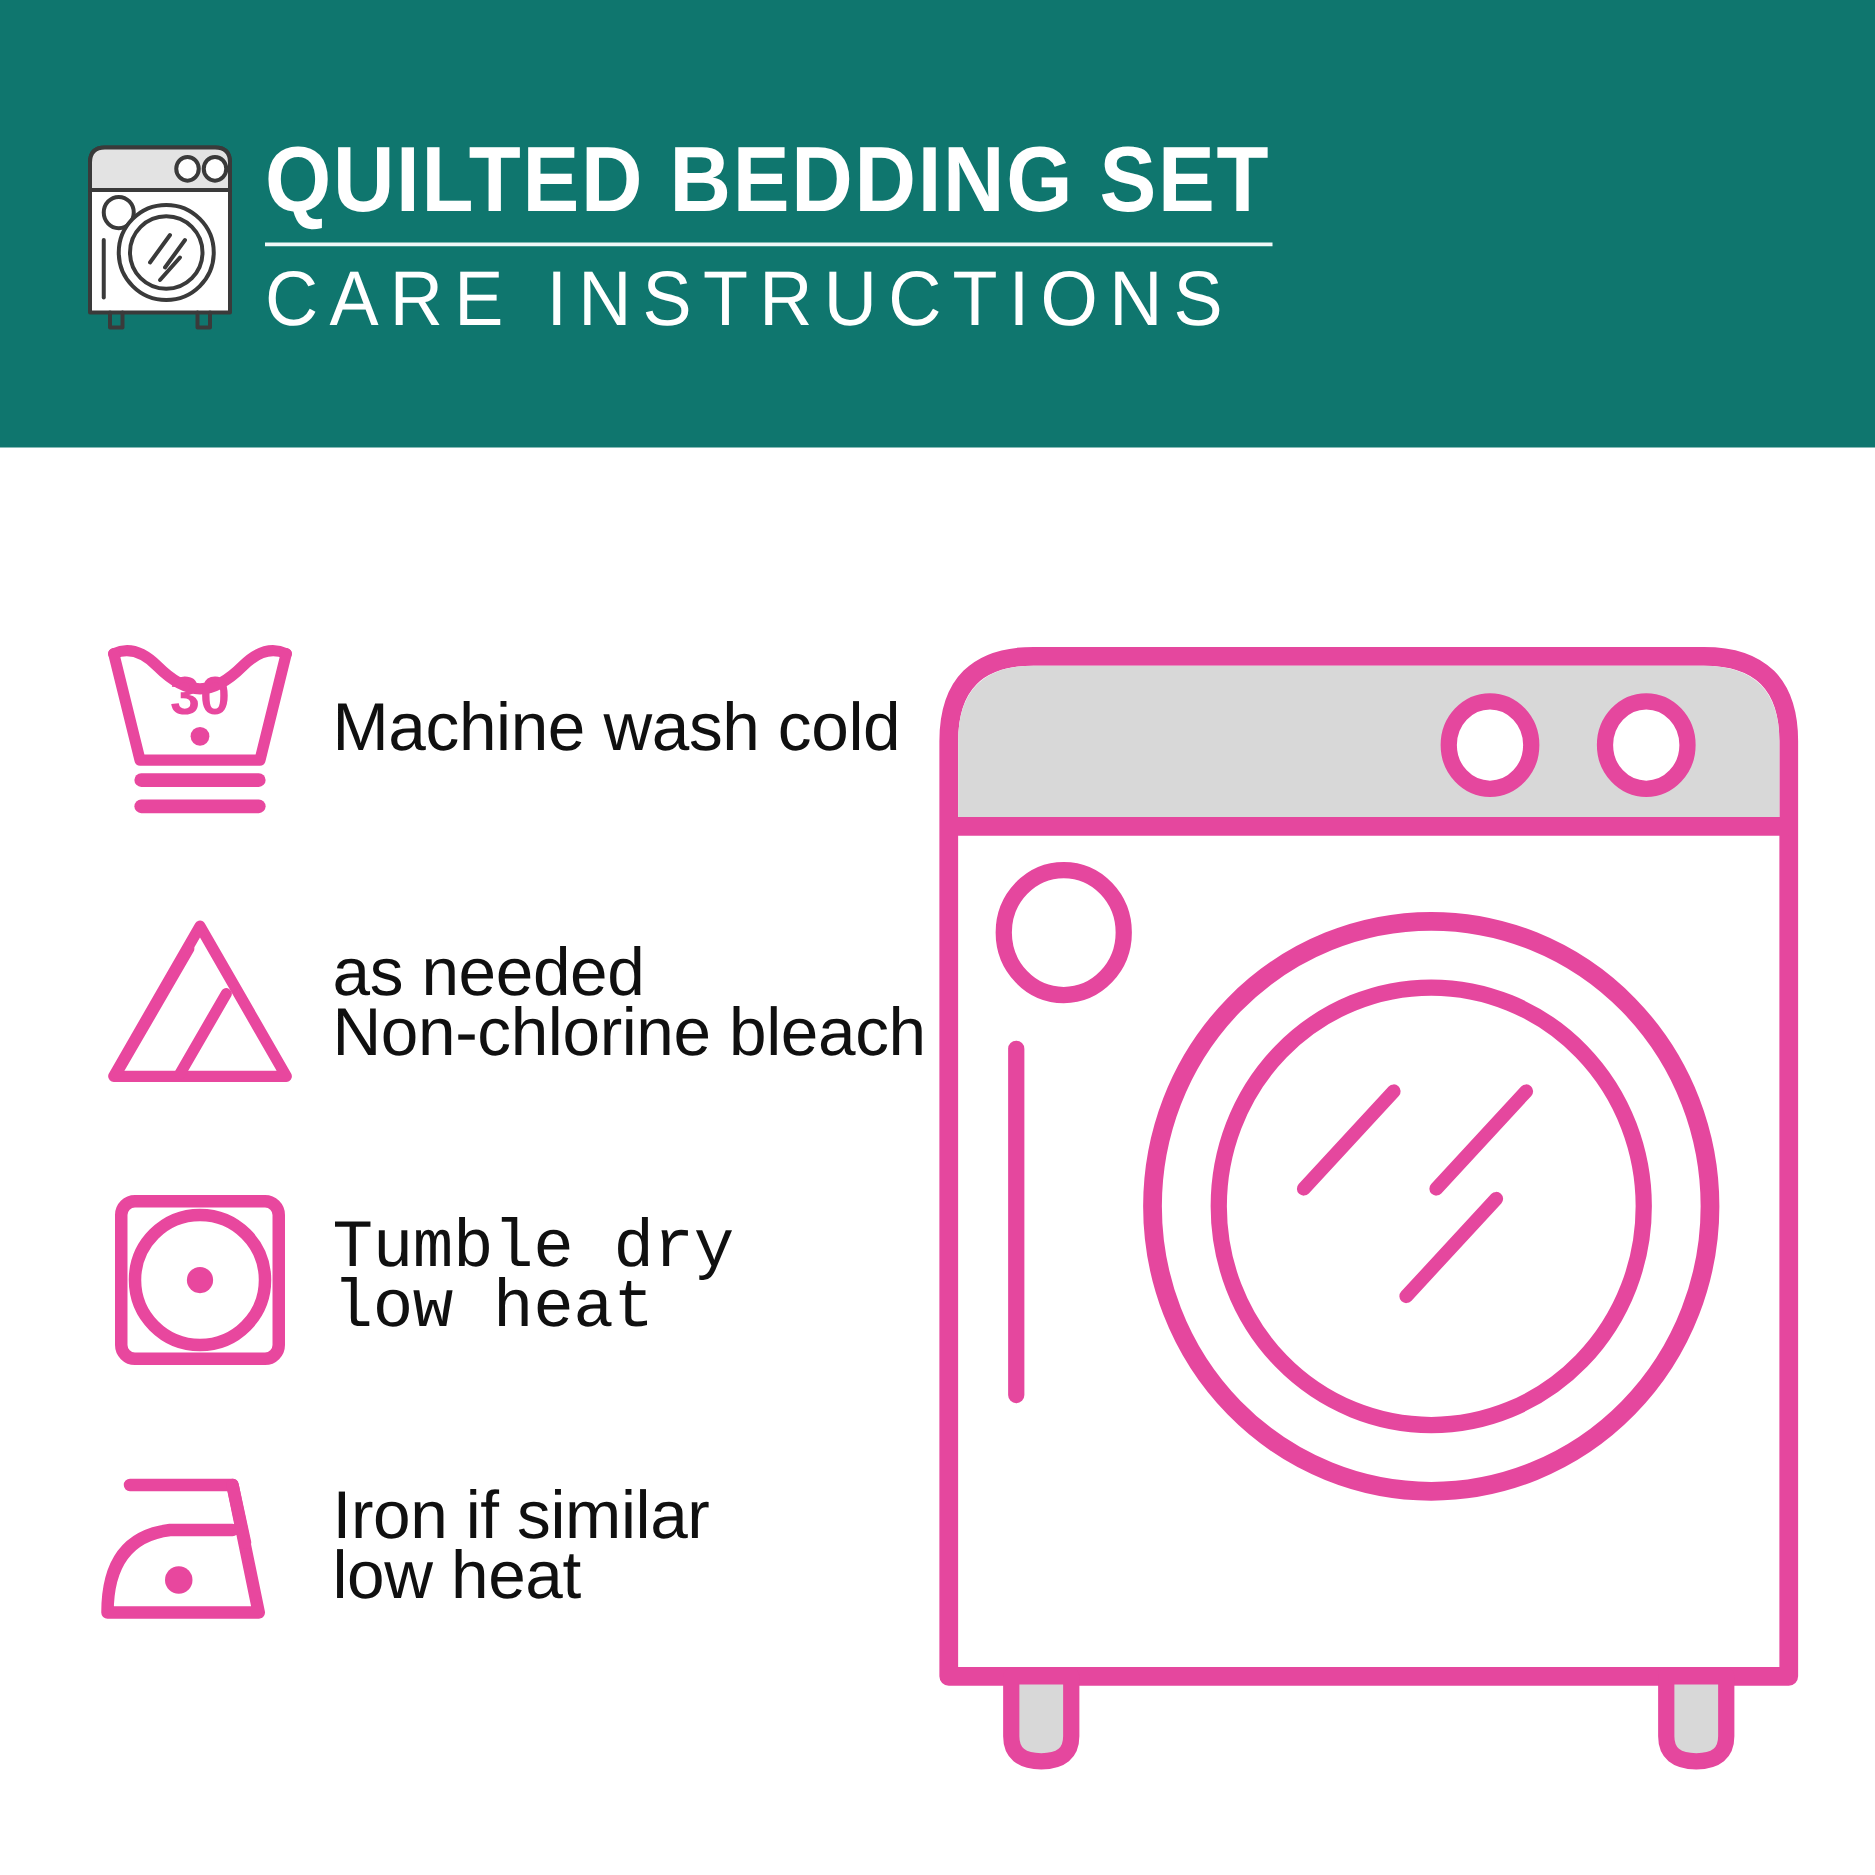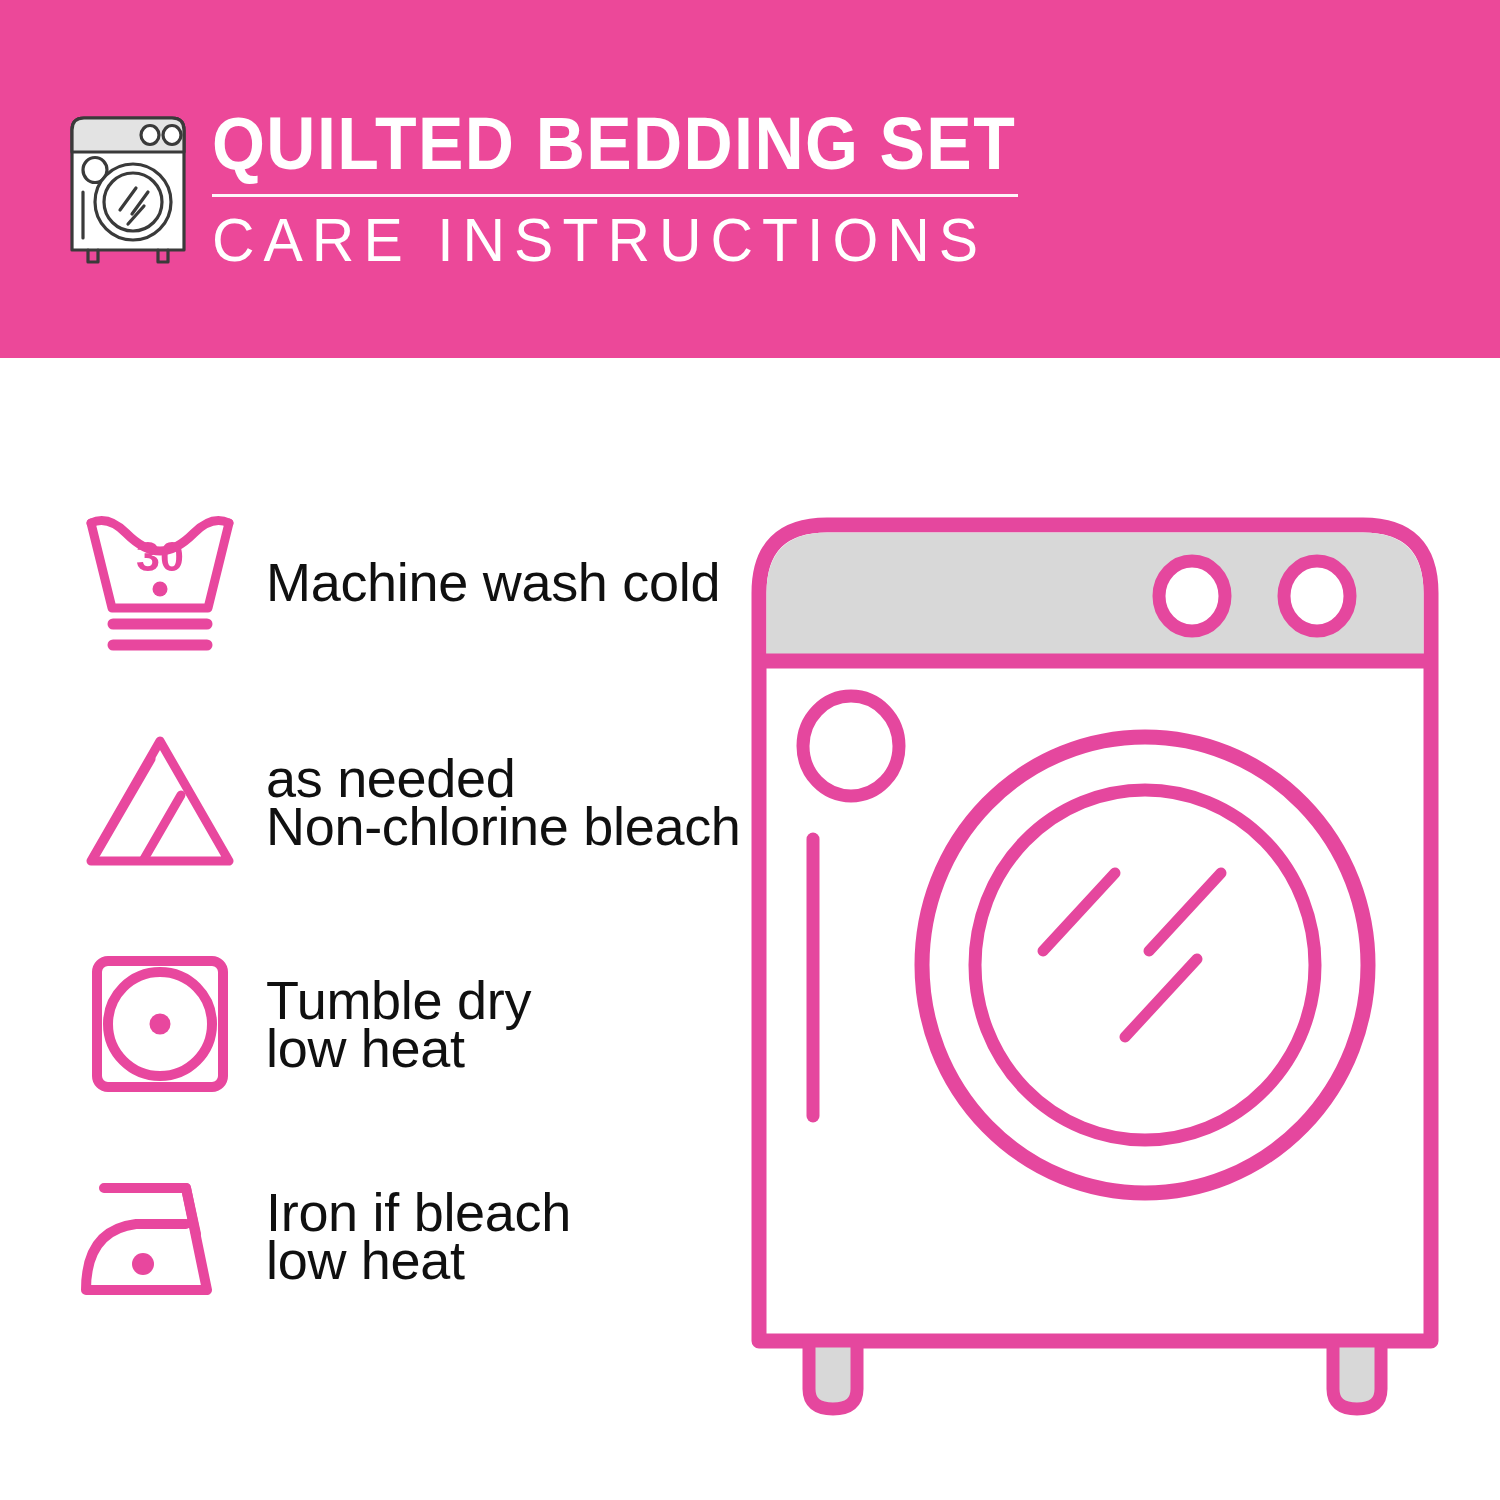--- a/index.html
+++ b/index.html
@@ -15,21 +15,21 @@
     position: relative;
   }
 
   
   .header {
     position: absolute;
     left: 0;
     top: 0;
     width: 1500px;
     height: 458px;
-    background: #ec4899;
+    background: #0f766e;
     box-sizing: border-box;
     padding-left: 28px;
   }
   .header-inner {
     position: absolute;
     left: 62px;
     top: 104px;
     display: flex;
     align-items: flex-start;
   }
@@ -109,21 +109,21 @@
     font-size: 54px;
     line-height: 48px;
     font-weight: 400;
     letter-spacing: -0.3px;
   }
   .care-text div { white-space: nowrap; }
 
   
   .row-wash   { margin-bottom: 52px; }
   .row-bleach { margin-bottom: 54px; }
-  .row-dry    { margin-bottom: 44px; }
+  .row-dry    { margin-bottom: 44px; font-family: Liberation Mono, monospace; }
 
   
   .machine {
     position: absolute;
     left: 745px;
     top: 145px;
     width: 700px;
     height: 930px;
   }
 </style>
@@ -220,21 +220,21 @@
       <div class="care-symbol">
         <svg width="172" height="136" viewBox="0 0 172 136">
           <g fill="none" stroke="#e8479e" stroke-width="10" stroke-linecap="round" stroke-linejoin="round">
             <path d="M30 20 L112 20 L133 122 L12 122 Q12 62 62 56 L112 56"></path>
             <line x1="112" y1="20" x2="122" y2="66"></line>
           </g>
           <circle cx="69" cy="96" r="11" fill="#e8479e"></circle>
         </svg>
       </div>
       <div class="care-text">
-        <div>Iron if bleach</div>
+        <div>Iron if similar</div>
         <div>low heat</div>
       </div>
     </div>
 
   </div>
 
   <svg class="machine" viewBox="0 0 700 930">
 
     <g>
       <path d="M14 90 Q14 22 82 22 L618 22 Q686 22 686 90 L686 838 L14 838 Z" fill="#ffffff" stroke="#e5479e" stroke-width="15" stroke-linejoin="round"></path>

